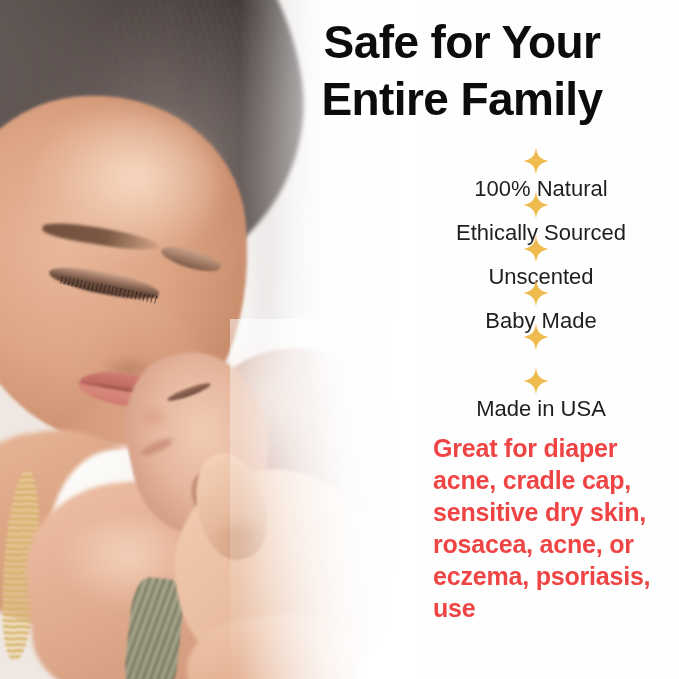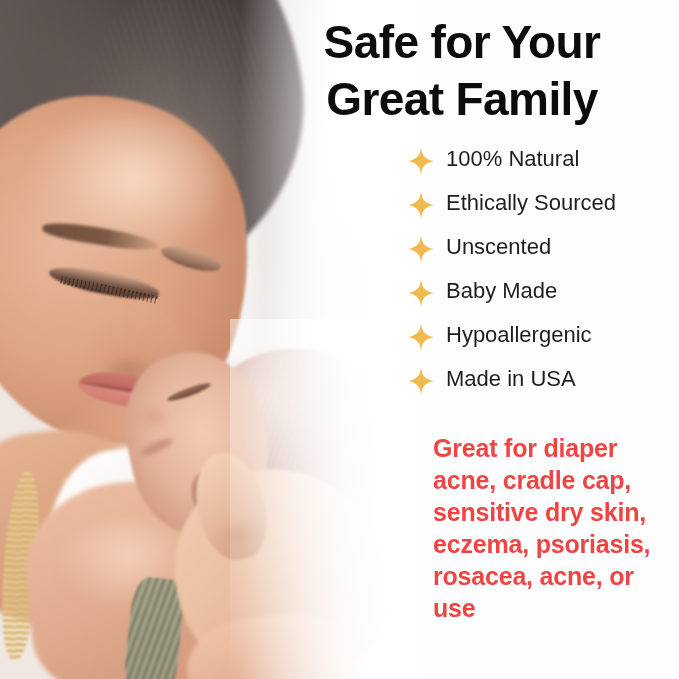--- a/index.html
+++ b/index.html
@@ -418,21 +418,23 @@
   .headline .hl-line { display: block; white-space: nowrap; }
 
   .features {
     position: absolute;
     left: 406px;
     top: 146px;
     width: 270px;
   }
   .feature {
     display: flex;
+    align-items: center;
     height: 44px;
+    flex-direction: column;
   }
   .sparkle {
     width: 30px;
     height: 30px;
     flex: 0 0 30px;
     margin-right: 10px;
     display: block;
   }
   .feature-label {
     font-size: 22px;
@@ -505,21 +507,21 @@
 
       <div class="photo-fade-right"></div>
       <div class="photo-fade-right-bottom"></div>
     </div>
   </div>
 
   <div class="content">
 
     <div class="headline">
       <span class="hl-line">Safe for Your</span>
-      <span class="hl-line">Great Family</span>
+      <span class="hl-line">Entire Family</span>
     </div>
 
     <div class="features">
 
       <div class="feature">
         <svg class="sparkle" viewBox="0 0 100 100" aria-hidden="true">
           <path d="M50 3 C53 30 60 42 92 50 C60 58 53 70 50 97 C47 70 40 58 8 50 C40 42 47 30 50 3 Z" fill="#efbb4e"></path>
         </svg>
         <span class="feature-label">100% Natural</span>
       </div>
@@ -542,35 +544,34 @@
         <svg class="sparkle" viewBox="0 0 100 100" aria-hidden="true">
           <path d="M50 3 C53 30 60 42 92 50 C60 58 53 70 50 97 C47 70 40 58 8 50 C40 42 47 30 50 3 Z" fill="#efbb4e"></path>
         </svg>
         <span class="feature-label">Baby Made</span>
       </div>
 
       <div class="feature">
         <svg class="sparkle" viewBox="0 0 100 100" aria-hidden="true">
           <path d="M50 3 C53 30 60 42 92 50 C60 58 53 70 50 97 C47 70 40 58 8 50 C40 42 47 30 50 3 Z" fill="#efbb4e"></path>
         </svg>
-        <span class="feature-label">Hypoallergenic</span>
       </div>
 
       <div class="feature">
         <svg class="sparkle" viewBox="0 0 100 100" aria-hidden="true">
           <path d="M50 3 C53 30 60 42 92 50 C60 58 53 70 50 97 C47 70 40 58 8 50 C40 42 47 30 50 3 Z" fill="#efbb4e"></path>
         </svg>
         <span class="feature-label">Made in USA</span>
       </div>
 
     </div>
 
     <div class="blurb">
       <span class="blurb-line">Great for diaper</span>
       <span class="blurb-line">acne, cradle cap,</span>
       <span class="blurb-line">sensitive dry skin,</span>
+      <span class="blurb-line">rosacea, acne, or</span>
       <span class="blurb-line">eczema, psoriasis,</span>
-      <span class="blurb-line">rosacea, acne, or</span>
       <span class="blurb-line">use</span>
     </div>
 
   </div>
 </div>
 
 </body></html>

